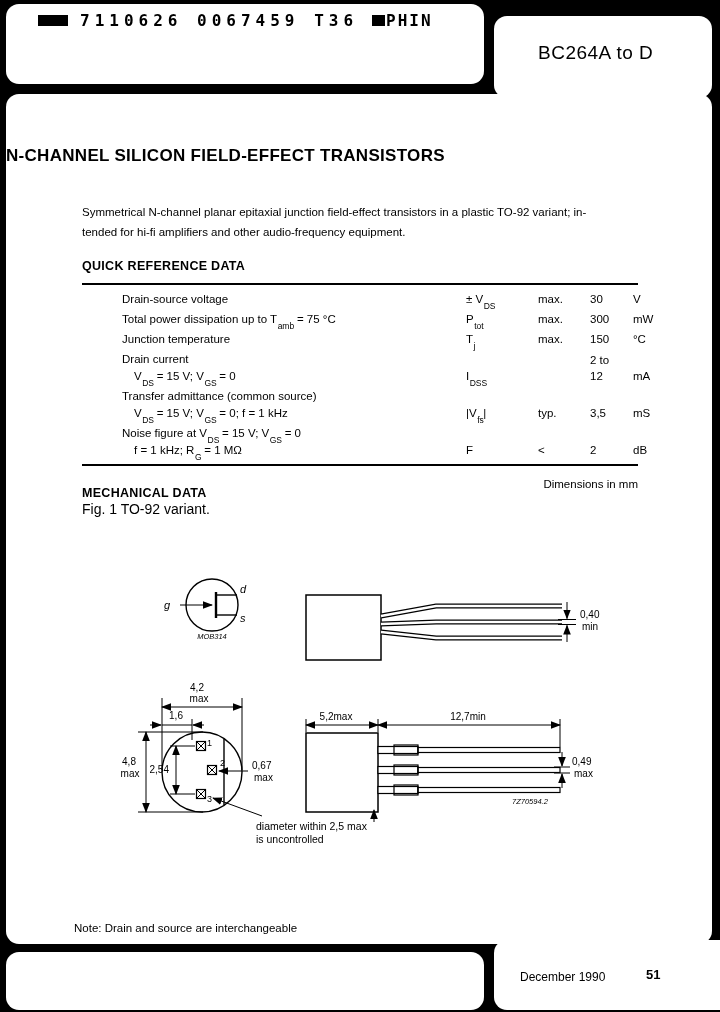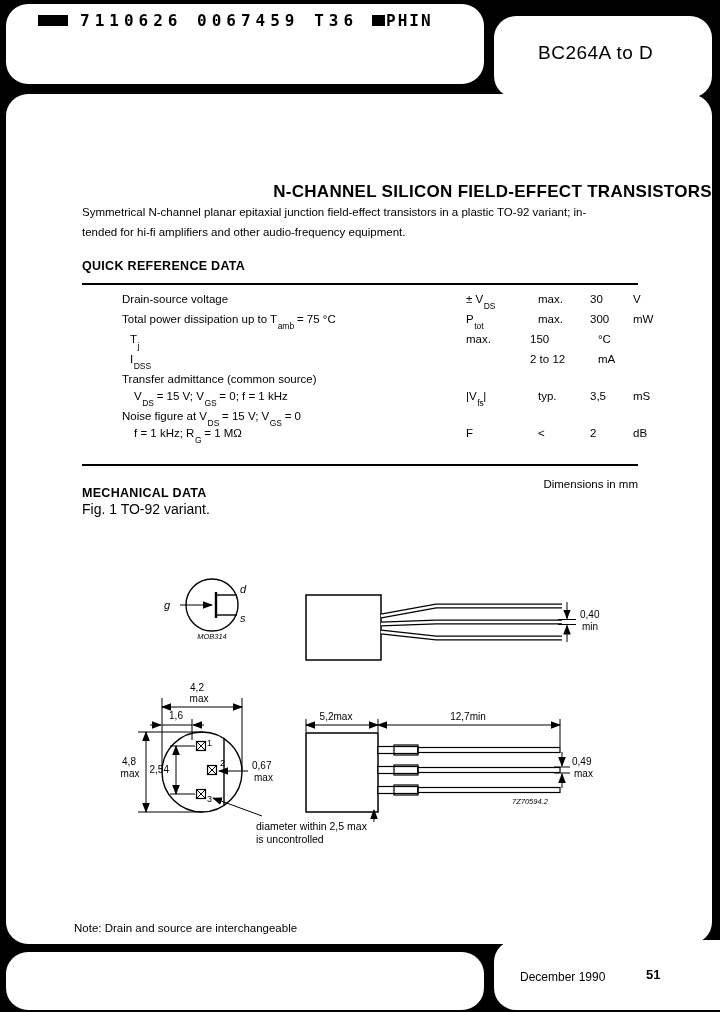--- a/index.html
+++ b/index.html
@@ -1,39 +1,39 @@
 <!DOCTYPE html>
 <html><head>
 <meta charset="utf-8">
 <style>
   * { margin:0; padding:0; box-sizing:border-box; }
   html,body { background:#000; }
   body {
     width:720px; height:1012px; position:relative; overflow:hidden;
     font-family:"Liberation Sans", sans-serif; color:#000;
   }
-  .box { position:absolute; background:#fff; border-radius:22px; }
+  .box { position:absolute; background:#fff; border-radius:13px; }
   .box-header-left  { left:6px;  top:4px;   width:478px; height:80px; }
   .box-header-right { left:494px; top:16px;  width:218px; height:82px; }
   .box-main         { left:6px;  top:94px;  width:706px; height:850px; }
   .box-footer-left  { left:6px;  top:952px; width:478px; height:58px; }
   .box-footer-right { left:494px; top:940px; width:258px; height:70px; }
 
   
   .barcode-line { display:flex; align-items:center; margin:7px 0 0 32px;
     font-family:"DejaVu Sans Mono", monospace; font-weight:bold; font-size:16px; }
   .bar-long  { width:30px; height:11px; background:#000; margin-right:12px; }
   .bar-short { width:13px; height:11px; background:#000; margin-left:14px; margin-right:1px; }
   .barcode-text { letter-spacing:5px; }
   .phin-text { letter-spacing:2px; }
   .part-number { position:absolute; left:44px; top:26px; font-size:19px; letter-spacing:0.5px; }
 
   
-  .doc-title { position:absolute; left:0; top:52px; width:100%; text-align:right;
-    font-size:17px; font-weight:bold; letter-spacing:0.3px;margin-top:36px; }
+  .doc-title { position:absolute; left:0; top:52px; width:100%; text-align:left;
+    font-size:17px; font-weight:bold; letter-spacing:0.3px; }
   .intro { position:absolute; left:76px; top:108px; width:570px;
     font-size:11.5px; line-height:20px; white-space:nowrap; }
   .qrd-heading { position:absolute; left:76px; top:165px; font-size:12.5px; font-weight:bold; letter-spacing:0.3px; }
   .rule { position:absolute; left:76px; width:556px; height:2px; background:#000; }
   .rule-1 { top:189px; } .rule-2 { top:370px; }
 
   .qrd-table { position:absolute; left:76px; top:197px; width:556px; font-size:11.5px; line-height:16px; }
   .qrd-row { display:grid; grid-template-columns:336px 72px 60px 35px 53px; align-items:end; margin-bottom:4px;padding-left:40px; }
   .qrd-row:nth-child(n+4) { margin-top:3px; }
   .qrd-cond { padding-left:12px; margin-top:1px; }
@@ -105,26 +105,33 @@
       <div class="qrd-row">
         <div class="qrd-desc">
           <div>Total power dissipation up to T<sub>amb</sub> = 75 °C</div>
         </div>
         <div class="qrd-sym">P<sub>tot</sub></div>
         <div class="qrd-qual">max.</div>
         <div class="qrd-val">300</div>
         <div class="qrd-unit">mW</div>
       </div>
       <div class="qrd-row">
+        <div class="qrd-desc">
+          <div>Junction temperature</div>
+        </div>
         <div class="qrd-sym">T<sub>j</sub></div>
         <div class="qrd-qual">max.</div>
         <div class="qrd-val">150</div>
         <div class="qrd-unit">°C</div>
       </div>
       <div class="qrd-row">
+        <div class="qrd-desc">
+          <div>Drain current</div>
+          <div class="qrd-cond">V<sub>DS</sub> = 15 V; V<sub>GS</sub> = 0</div>
+        </div>
         <div class="qrd-sym">I<sub>DSS</sub></div>
         <div class="qrd-qual"></div>
         <div class="qrd-val">2 to 12</div>
         <div class="qrd-unit">mA</div>
       </div>
       <div class="qrd-row">
         <div class="qrd-desc">
           <div>Transfer admittance (common source)</div>
           <div class="qrd-cond">V<sub>DS</sub> = 15 V; V<sub>GS</sub> = 0; f = 1 kHz</div>
         </div>

